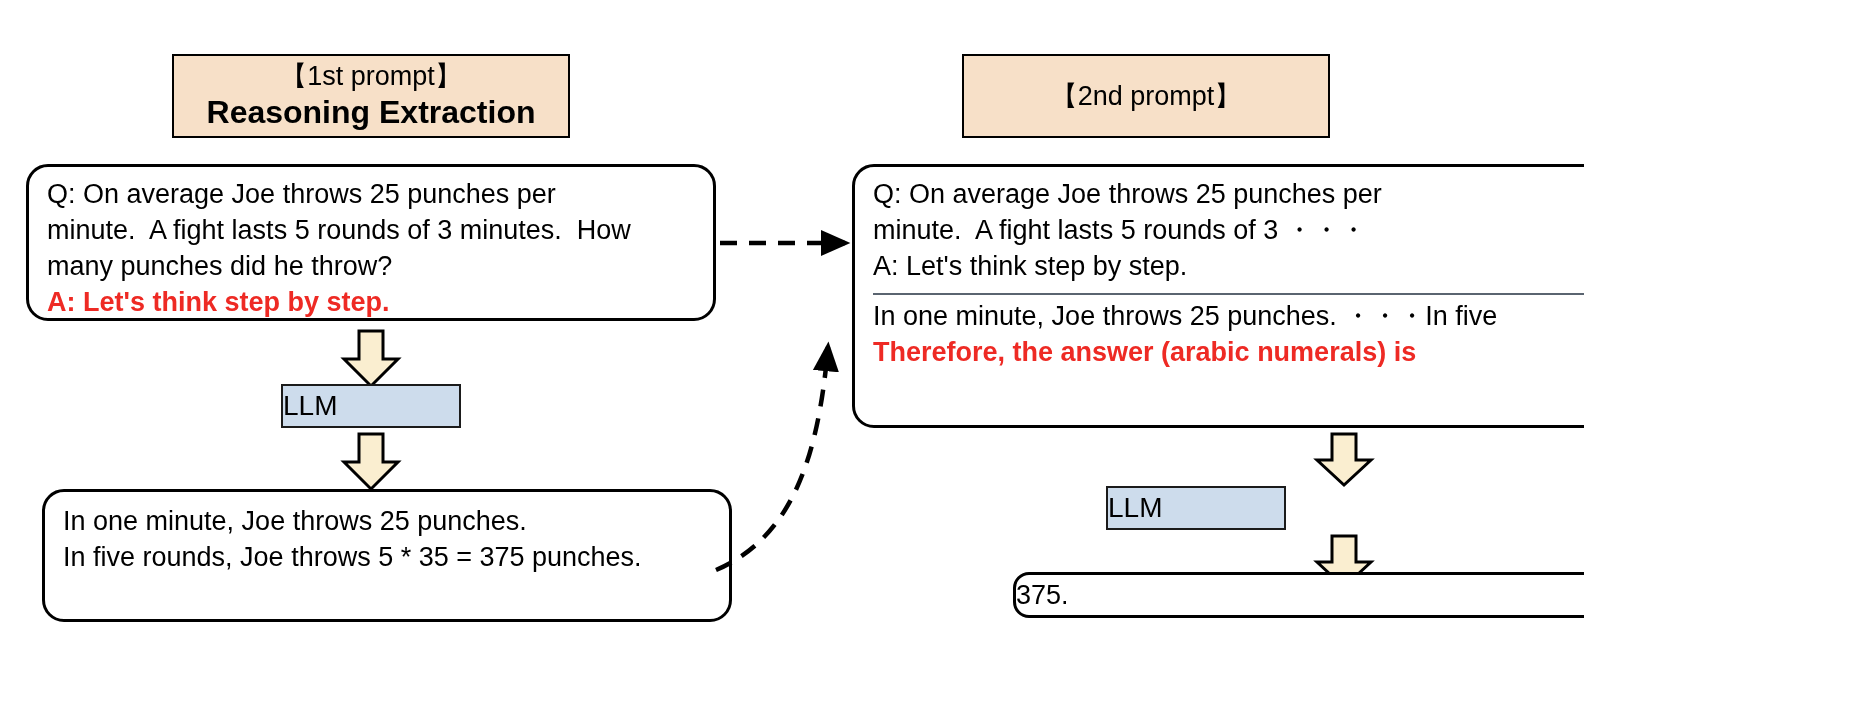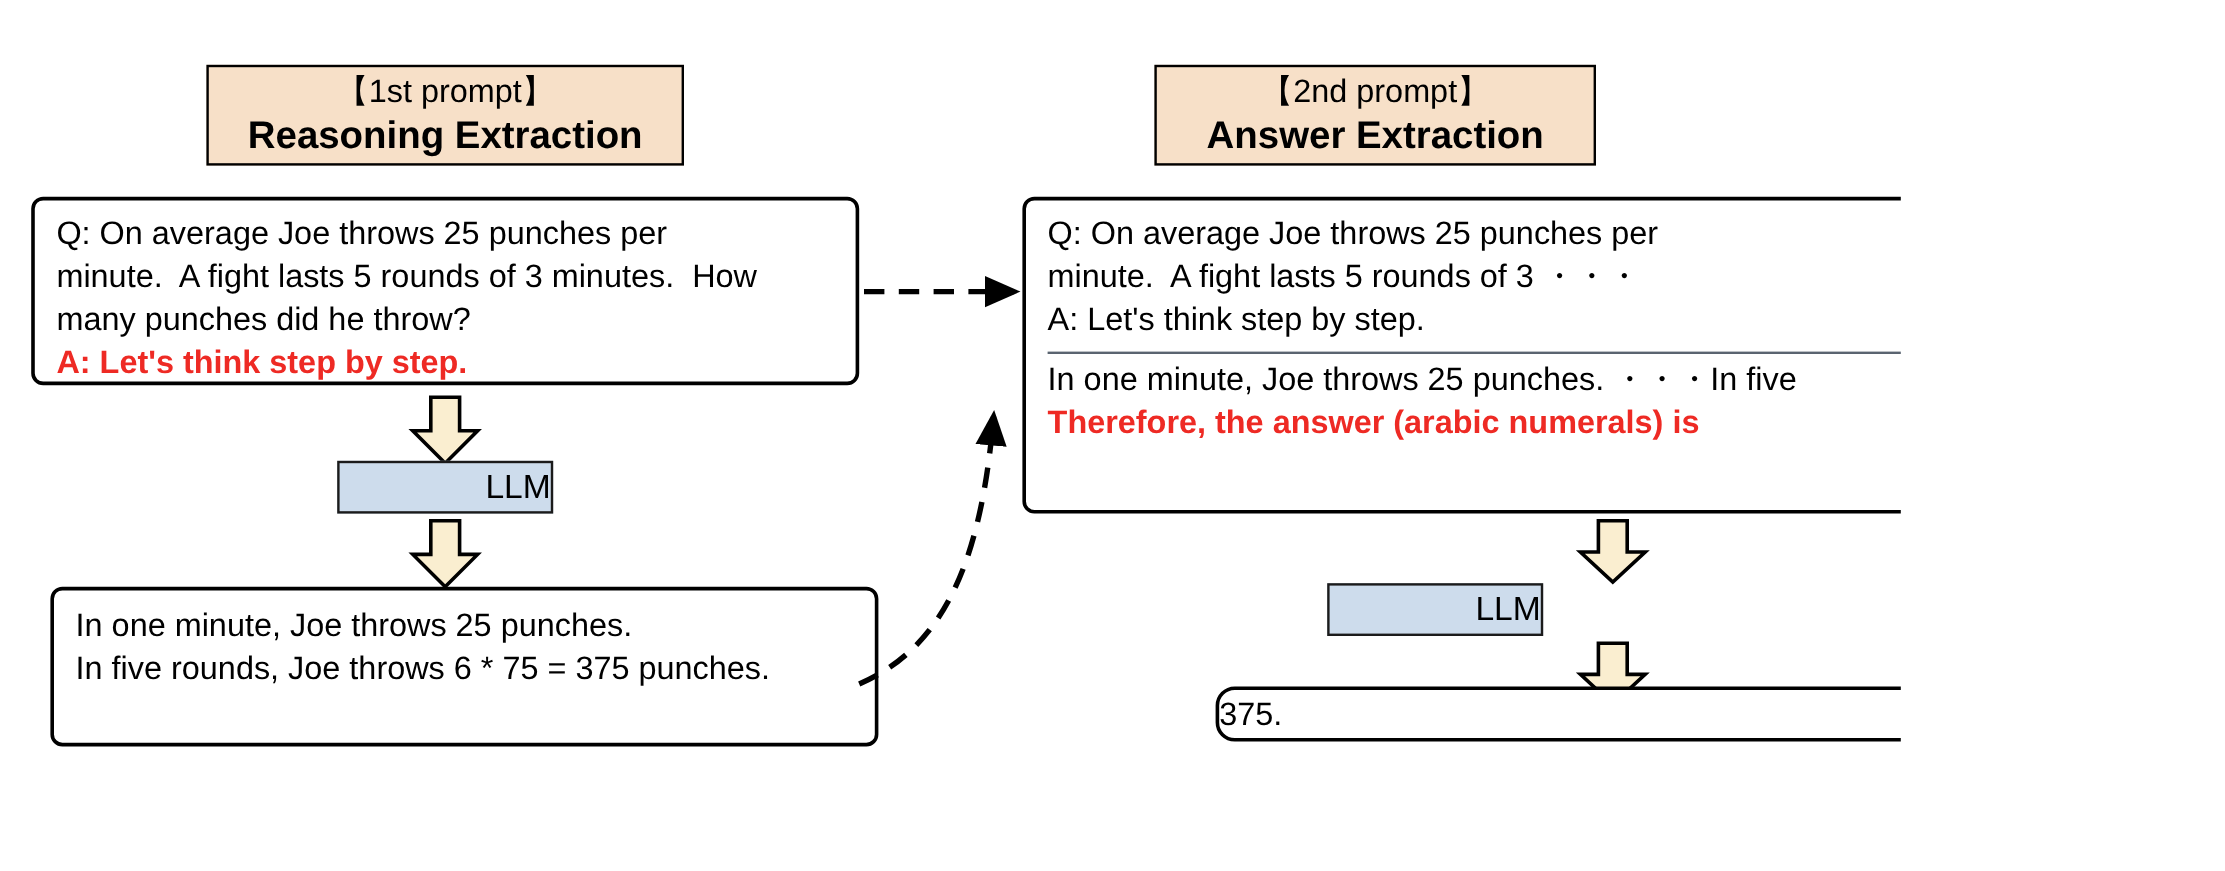--- a/index.html
+++ b/index.html
@@ -39,21 +39,21 @@
   }
   .header-line2 {
     font-size: 32px;
     font-weight: bold;
   }
   
   .rbox {
     position: absolute;
     background: #ffffff;
     border: 3px solid #000000;
-    border-radius: 10px;
+    border-radius: 22px;
     box-sizing: border-box;
   }
   .rbox-inner {
     padding: 10px 16px 10px 18px;
   }
   .tline {
     font-size: 27px;
     line-height: 1.33;
     white-space: pre;
   }
@@ -67,21 +67,21 @@
     margin: 8px 0 4px 0;
   }
   
   .llm-box {
     position: absolute;
     background: #cddcec;
     border: 2px solid #1b1b1b;
     box-sizing: border-box;
     display: flex;
     align-items: center;
-    justify-content: flex-end;
+    justify-content: flex-start;
     font-size: 28px;
   }
   
   .down-arrow {
     position: absolute;
   }
   
   .connector {
     position: absolute;
     left: 0;
@@ -132,27 +132,26 @@
 
   <div class="down-arrow" style="left:340px; top:400px; width:62px; height:60px;">
     <svg width="62" height="60" viewBox="0 0 62 60">
       <polygon points="19,2 43,2 43,30 58,30 31,57 4,30 19,30" fill="#faeed0" stroke="#000000" stroke-width="3" stroke-linejoin="miter"></polygon>
     </svg>
   </div>
 
   <div class="rbox" style="left:42px; top:457px; width:690px; height:133px;">
     <div class="rbox-inner" style="padding-top:12px;">
       <div class="tline">In one minute, Joe throws 25 punches.</div>
-      <div class="tline">In five rounds, Joe throws 6 * 75 = 375 punches.</div>
+      <div class="tline">In five rounds, Joe throws 5 * 35 = 375 punches.</div>
     </div>
   </div>
 
   <div class="header-box" style="left:962px; top:22px; width:368px; height:84px;">
     <div class="header-line1">【2nd prompt】</div>
-    <div class="header-line2">Answer Extraction</div>
   </div>
 
   <div class="rbox" style="left:852px; top:132px; width:984px; height:264px;">
     <div class="rbox-inner" style="padding:10px 16px 8px 18px;">
       <div class="tline">Q: On average Joe throws 25 punches per</div>
       <div class="tline">minute.  A fight lasts 5 rounds of 3 ・・・</div>
       <div class="tline">A: Let's think step by step.</div>
       <div class="divider"></div>
       <div class="tline">In one minute, Joe throws 25 punches. ・・・In five</div>
       <div class="tline red">Therefore, the answer (arabic numerals) is</div>

